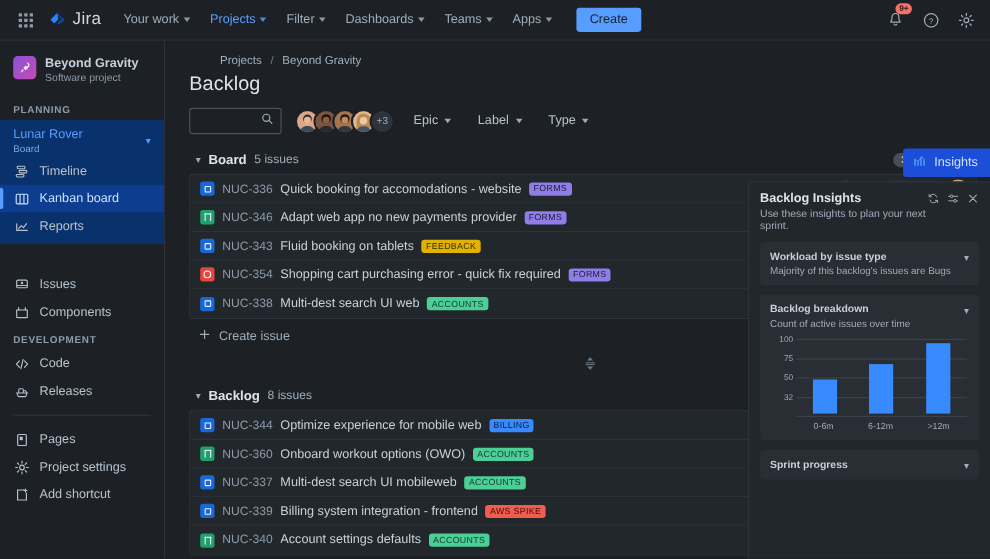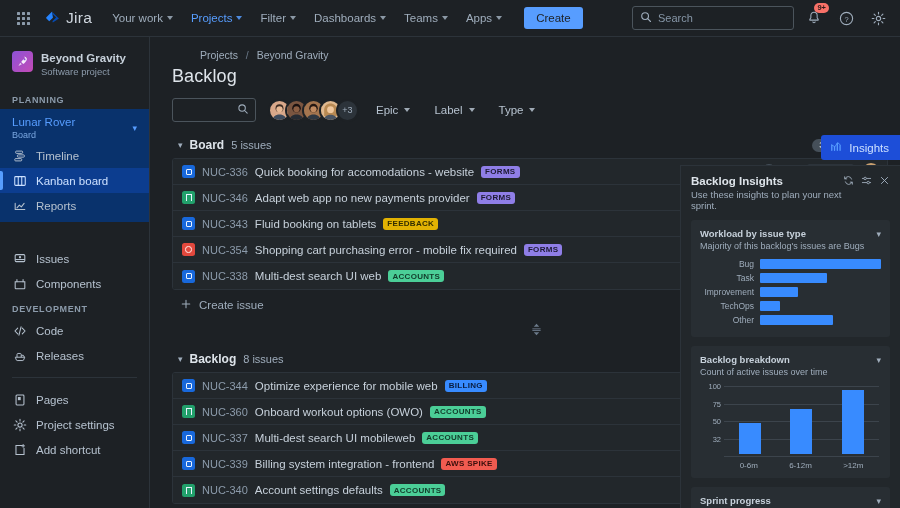--- a/index.html
+++ b/index.html
@@ -140,21 +140,21 @@
   .type-ic { width: 13px; height: 13px; border-radius: 2.5px; flex: 0 0 13px; display: flex; align-items: center; justify-content: center; }
   .type-ic i { display: block; }
   .type-story { background: #1868db; }
   .type-story i { width: 6px; height: 6px; border: 1.6px solid #e9f2ff; background: #1868db; border-radius: 1px; }
   .type-task { background: #22a06b; }
   .type-task i { width: 6px; height: 7px; border: 1.5px solid #e9f2ff; border-bottom: none; background: transparent; }
   .type-bug { background: #e2483d; }
   .type-bug i { width: 6.5px; height: 6.5px; border-radius: 50%; border: 1.6px solid #ffecea; }
   .key { font-size: 11px; color: #8c9bab; flex: 0 0 auto; white-space: nowrap; }
   .summary { font-size: 11.5px; color: #c7d1db; white-space: nowrap; overflow: hidden; text-overflow: ellipsis; }
-  .chip { font-size: 8px; font-weight: 700; letter-spacing: .3px; padding: 1.5px 4px; border-radius: 3px; white-space: nowrap; flex: 0 0 auto; }
+  .chip { font-size: 8px; font-weight: 400; letter-spacing: .3px; padding: 1.5px 4px; border-radius: 3px; white-space: nowrap; flex: 0 0 auto; }
   .chip.purple { background: #8f7ee7; color: #1d1a33; }
   .chip.yellow { background: #e2b203; color: #332e00; }
   .chip.greenc { background: #4bce97; color: #123b2a; }
   .chip.bluec { background: #388bff; color: #081c3f; }
   .chip.redc  { background: #f15b50; color: #3a100c; }
   .rt { margin-left: auto; display: flex; align-items: center; gap: 8px; flex: 0 0 auto; }
   .pts {
     width: 16px; height: 16px; border-radius: 50%; border: 1px solid #454f59;
     font-size: 9px; color: #9fadbc; display: flex; align-items: center; justify-content: center;
   }
@@ -249,29 +249,20 @@
       <span>Teams</span>
       <span class="caret"></span>
     </div>
     <div class="navitem">
       <span>Apps</span>
       <span class="caret"></span>
     </div>
     <button class="create-btn">Create</button>
 
     <div class="nav-right">
-      <div class="searchbox">
-        <span>
-          <svg width="12" height="12" viewBox="0 0 16 16">
-              <circle cx="6.8" cy="6.8" r="4.5" fill="none" stroke="#9fadbc" stroke-width="1.5"></circle>
-              <line x1="10.2" y1="10.2" x2="14" y2="14" stroke="#9fadbc" stroke-width="1.5" stroke-linecap="round"></line>
-            </svg>
-        </span>
-        <input type="text" placeholder="Search" style="">
-      </div>
       <div class="icon-btn">
         <svg width="14" height="14" viewBox="0 0 16 16">
             <path d="M8 1.5a3.6 3.6 0 0 0-3.6 3.6v2.6L3.2 9.6v.8h9.6v-.8l-1.2-1.9V5.1A3.6 3.6 0 0 0 8 1.5z" fill="none" stroke="#9fadbc" stroke-width="1.2" stroke-linejoin="round"></path>
             <path d="M6.6 12a1.4 1.4 0 0 0 2.8 0" fill="none" stroke="#9fadbc" stroke-width="1.2"></path>
           </svg>
         <span class="badge-notif">9+</span>
       </div>
       <div class="icon-btn">
         <svg width="15" height="15" viewBox="0 0 16 16">
             <circle cx="8" cy="8" r="6.5" fill="none" stroke="#9fadbc" stroke-width="1.2"></circle>
@@ -599,21 +590,21 @@
                   </svg>
               </span>
             </span>
           </div>
 
           <div class="row">
             <span class="type-ic type-bug">
                 <i></i>
               </span>
             <span class="key">NUC-354</span>
-            <span class="summary">Shopping cart purchasing error - mobile fix required</span>
+            <span class="summary">Shopping cart purchasing error - quick fix required</span>
             <span class="chip purple">FORMS</span>
             <span class="rt">
               <span class="pts">4</span>
               <span class="prio">
                 <svg width="13" height="13" viewBox="0 0 16 16">
                     <path d="M3.4 6.4 8 3l4.6 3.4M3.4 9.4 8 6l4.6 3.4M3.4 12.4 8 9l4.6 3.4" fill="none" stroke="#e2483d" stroke-width="1.7" stroke-linecap="round" stroke-linejoin="round"></path>
                   </svg>
               </span>
               <span class="status">
                 <span>TO DO</span>
@@ -865,42 +856,20 @@
           </div>
         </div>
 
         <div class="card">
           <div class="card-head">
             <span class="card-title">Workload by issue type</span>
             <span class="card-chev">▾</span>
           </div>
           <div class="card-sub">Majority of this backlog's issues are Bugs</div>
 
-          <div class="hbars">
-            <div class="hbar">
-              <span class="lb">Bug</span>
-              <span class="bar" style="width: 128px; background: rgb(56, 139, 255);"></span>
-            </div>
-            <div class="hbar">
-              <span class="lb">Task</span>
-              <span class="bar" style="width: 66.56px; background: rgb(56, 139, 255);"></span>
-            </div>
-            <div class="hbar">
-              <span class="lb">Improvement</span>
-              <span class="bar" style="width: 38.4px; background: rgb(56, 139, 255);"></span>
-            </div>
-            <div class="hbar">
-              <span class="lb">TechOps</span>
-              <span class="bar" style="width: 20.48px; background: rgb(56, 139, 255);"></span>
-            </div>
-            <div class="hbar">
-              <span class="lb">Other</span>
-              <span class="bar" style="width: 72.96px; background: rgb(56, 139, 255);"></span>
-            </div>
-          </div>
         </div>
 
         <div class="card">
           <div class="card-head">
             <span class="card-title">Backlog breakdown</span>
             <span class="card-chev">▾</span>
           </div>
           <div class="card-sub">Count of active issues over time</div>
 
           <div class="vchart">

